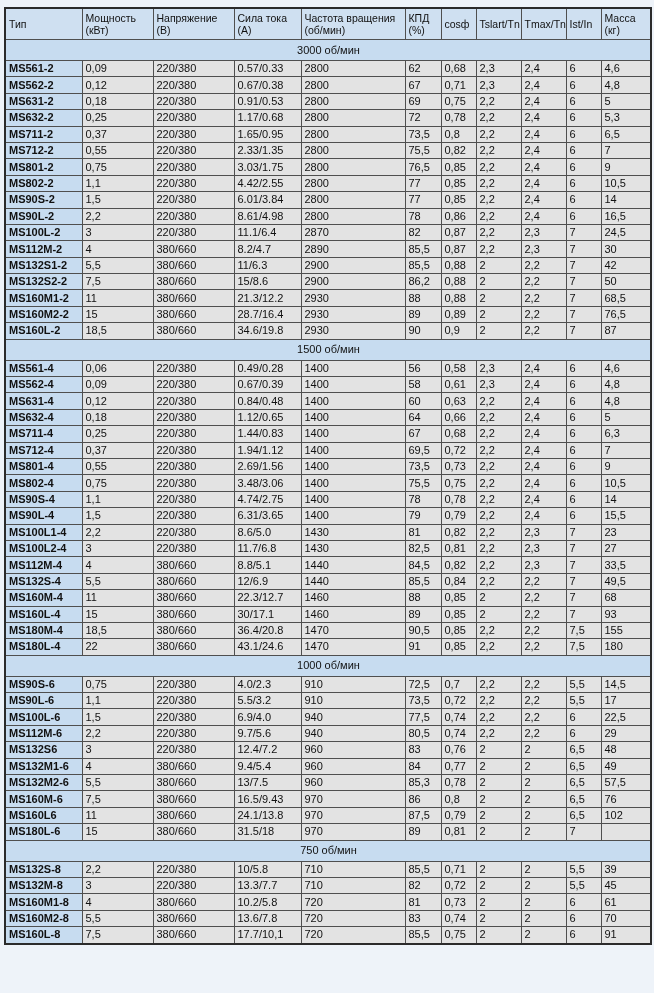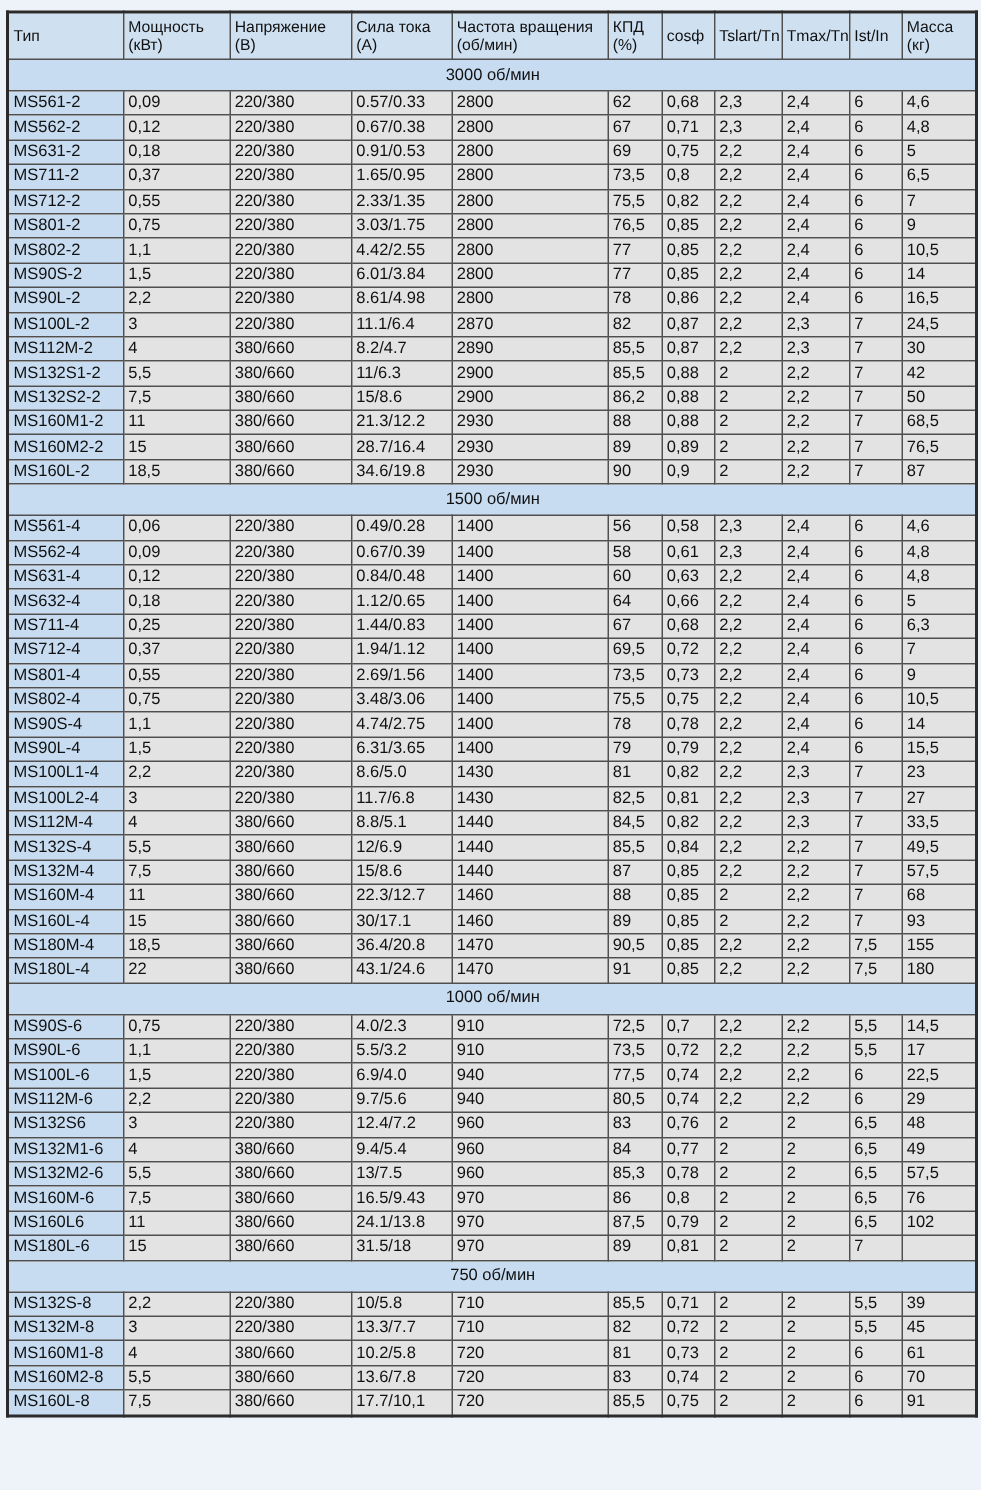--- a/index.html
+++ b/index.html
@@ -32,21 +32,21 @@
     height:30px;
     vertical-align:middle;
   }
   .spec td {
     background:var(--cell-bg,#e3e3e3);
     font-size:11px;
     height:15.4px;
     vertical-align:middle;
     white-space:nowrap;
   }
-  .spec td.type-cell { background:var(--type-col-bg,#c7dcf0); }
+  .spec td.type-cell { background:var(--type-col-bg,#c7dcf0);font-weight:bold; }
   .spec td.section-cell {
     background:var(--section-bg,#c7dcf0);
     height:20px;
     font-size:11px;
     text-align:center;
   }
 </style>
 </head>
 <body style="background: rgb(238, 243, 249); color: rgb(17, 17, 17);">
 
@@ -116,20 +116,33 @@
         <td>0.91/0.53</td>
         <td>2800</td>
         <td>69</td>
         <td>0,75</td>
         <td>2,2</td>
         <td>2,4</td>
         <td>6</td>
         <td>5</td>
       </tr>
       <tr>
+        <td class="type-cell">MS632-2</td>
+        <td>0,25</td>
+        <td>220/380</td>
+        <td>1.17/0.68</td>
+        <td>2800</td>
+        <td>72</td>
+        <td>0,78</td>
+        <td>2,2</td>
+        <td>2,4</td>
+        <td>6</td>
+        <td>5,3</td>
+      </tr>
+      <tr>
         <td class="type-cell">MS711-2</td>
         <td>0,37</td>
         <td>220/380</td>
         <td>1.65/0.95</td>
         <td>2800</td>
         <td>73,5</td>
         <td>0,8</td>
         <td>2,2</td>
         <td>2,4</td>
         <td>6</td>
@@ -470,33 +483,20 @@
         <td>12/6.9</td>
         <td>1440</td>
         <td>85,5</td>
         <td>0,84</td>
         <td>2,2</td>
         <td>2,2</td>
         <td>7</td>
         <td>49,5</td>
       </tr>
       <tr>
-        <td class="type-cell">MS132M-4</td>
-        <td>7,5</td>
-        <td>380/660</td>
-        <td>15/8.6</td>
-        <td>1440</td>
-        <td>87</td>
-        <td>0,85</td>
-        <td>2,2</td>
-        <td>2,2</td>
-        <td>7</td>
-        <td>57,5</td>
-      </tr>
-      <tr>
         <td class="type-cell">MS160M-4</td>
         <td>11</td>
         <td>380/660</td>
         <td>22.3/12.7</td>
         <td>1460</td>
         <td>88</td>
         <td>0,85</td>
         <td>2</td>
         <td>2,2</td>
         <td>7</td>

